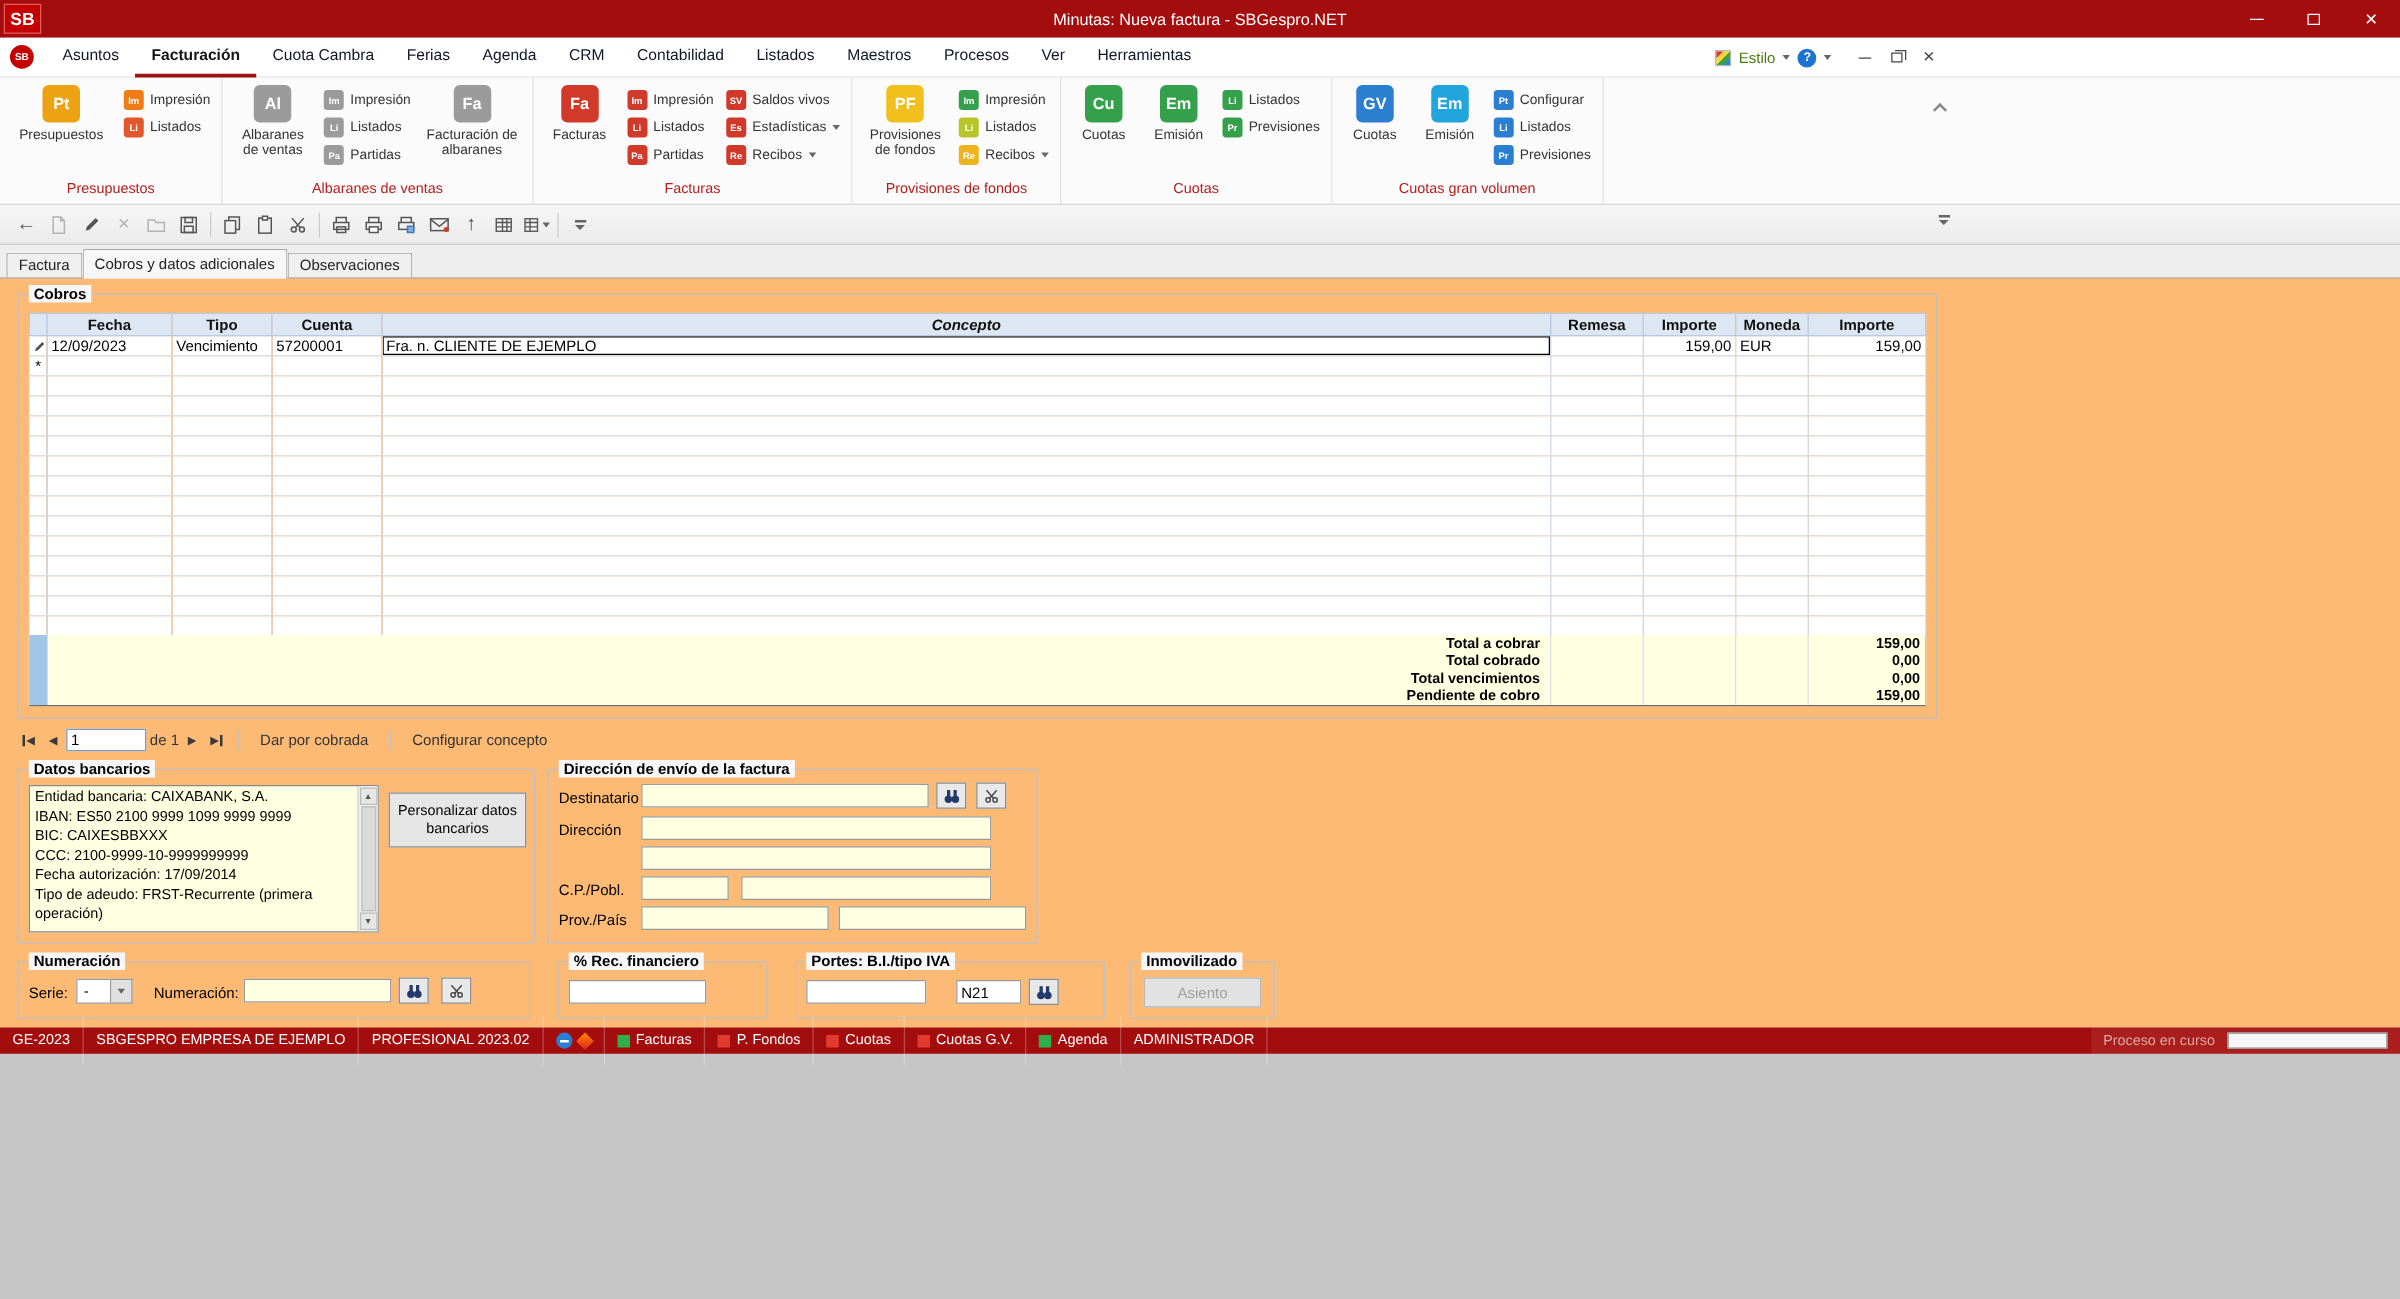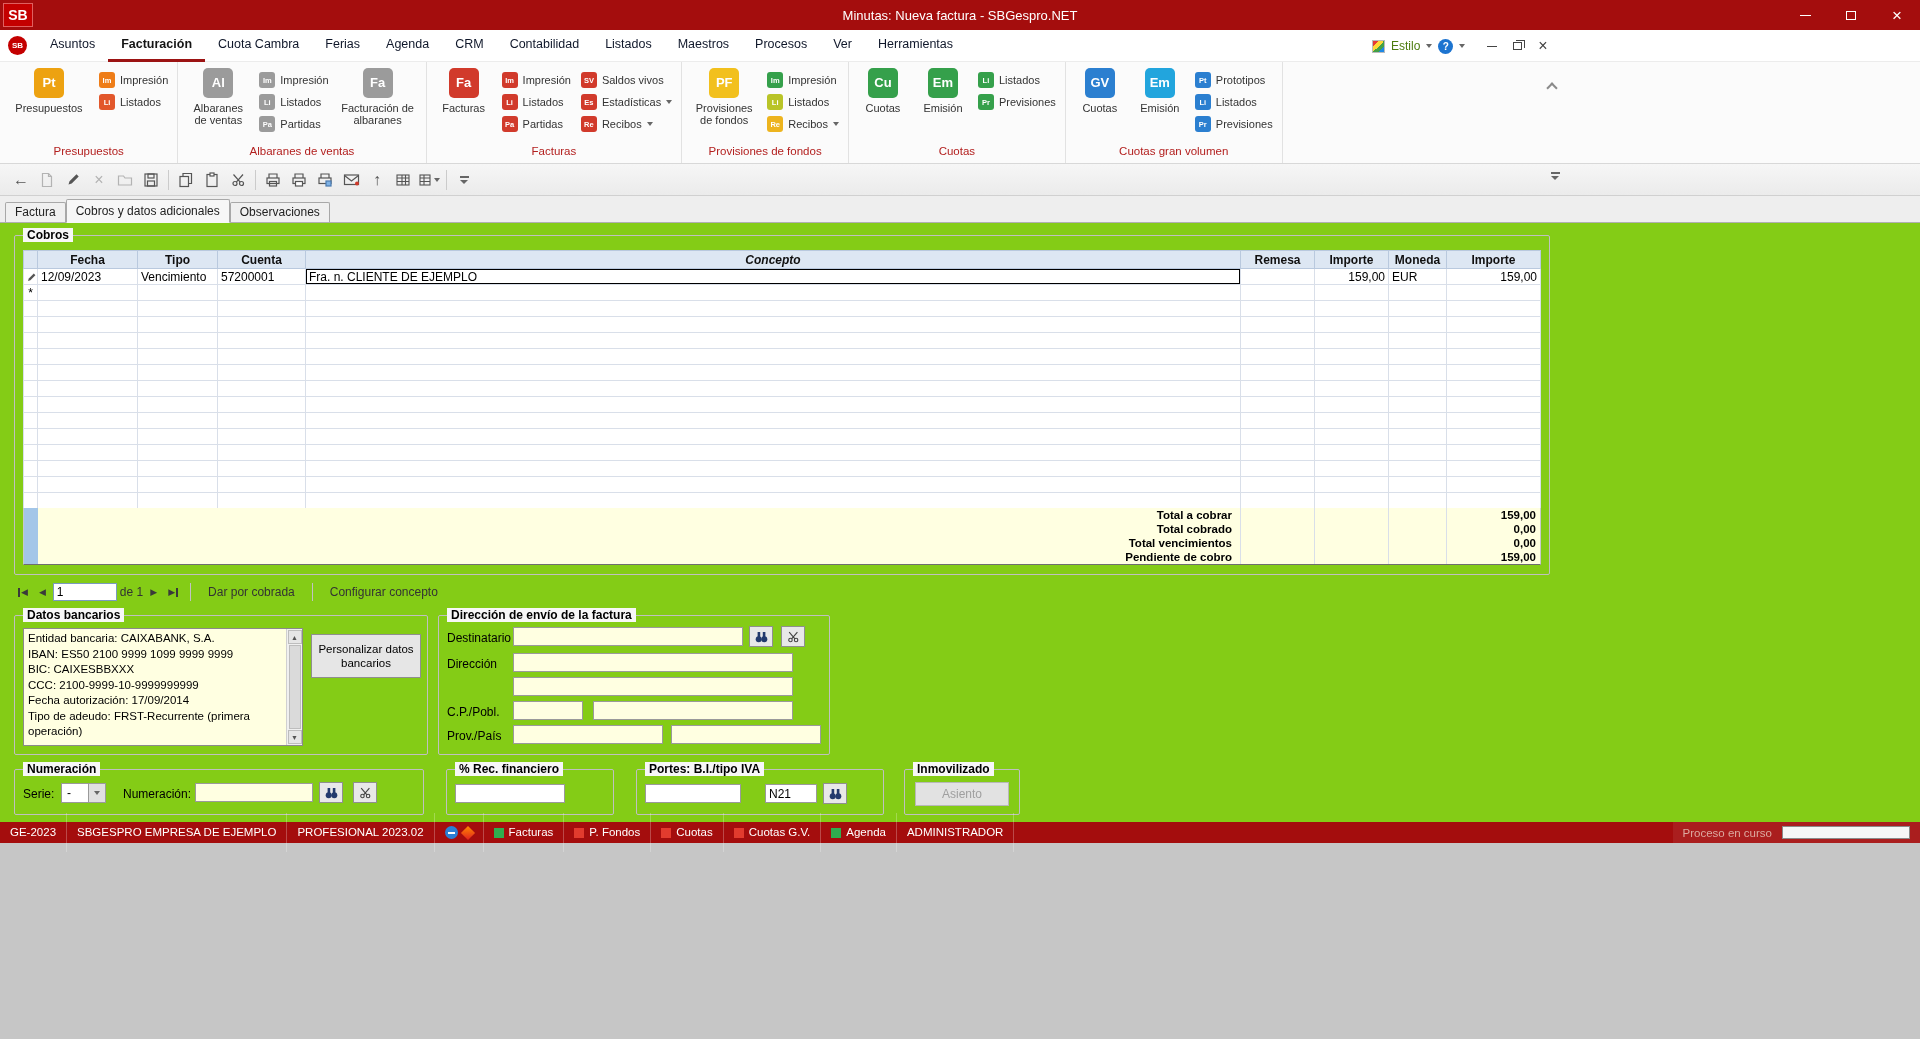--- a/index.html
+++ b/index.html
@@ -59,21 +59,21 @@
   .toverflow .bar { width:9px; height:2px; background:#666; }
   .toverflow .arr { width:0; height:0; border-left:4px solid transparent; border-right:4px solid transparent; border-top:4px solid #666; }
   .toolbar-right-overflow { position:absolute; left:1546px; top:172px; }
 
   
   .doctabs { position:absolute; top:196px; left:0; width:1920px; height:26px; background:#eeeeee; display:flex; align-items:flex-end; padding-left:5px; }
   .dtab { height:20px; line-height:19px; padding:0 9px; font-size:12px; color:#222; background:#f0f0f0; border:1px solid #a8a8a8; border-bottom:none; border-radius:2px 2px 0 0; position:relative; z-index:1; white-space:nowrap; }
   .dtab.active { height:24px; line-height:23px; background:#f7f7f7; z-index:3; margin-bottom:-1px; border-bottom:1px solid #f7f7f7; }
 
   
-  .panel { position:absolute; top:222px; left:0; width:1920px; height:600px; background:#84cc16; border-top:1px solid #b0b0b0; z-index:2; }
+  .panel { position:absolute; top:222px; left:0; width:1920px; height:600px; background:#fdba74; border-top:1px solid #b0b0b0; z-index:2; }
   .gbox { position:absolute; border:1px solid #c0c0c0; border-radius:2px; }
   .glabel { position:absolute; top:-8px; left:8px; background:#f7f7f7; padding:0 4px; font-size:12px; font-weight:bold; color:#000; white-space:nowrap; }
 
   
   .gbox-cobros { left:14px; top:12px; width:1536px; height:340px; }
   table.grid { position:absolute; left:8px; top:14px; width:1518px; border-collapse:collapse; table-layout:fixed; font-size:12px; }
   table.grid th { background:#dde7f3; border:1px solid #b9c9de; font-weight:bold; height:18px; padding:0 2px; color:#101010; font-size:12px; }
   table.grid th.it { font-style:italic; }
   table.grid td { border:1px solid #d9dfe9; height:16px; padding:0 3px; background:#fff; overflow:hidden; white-space:nowrap; font-size:12px; color:#000; }
   td.sel { background:#fafafa; text-align:center; padding:0; }
@@ -340,21 +340,21 @@
         <span class="bicon i-blue">GV</span>
         <span>Cuotas</span>
       </div>
       <div class="bigbtn w50">
         <span class="bicon i-cyan">Em</span>
         <span>Emisión</span>
       </div>
       <div class="smallcol">
         <div class="smallbtn">
           <span class="sicon i-blue">Pt</span>
-          <span>Prototipos</span>
+          <span>Configurar</span>
         </div>
         <div class="smallbtn">
           <span class="sicon i-blue">Li</span>
           <span>Listados</span>
         </div>
         <div class="smallbtn">
           <span class="sicon i-blue">Pr</span>
           <span>Previsiones</span>
         </div>
       </div>

